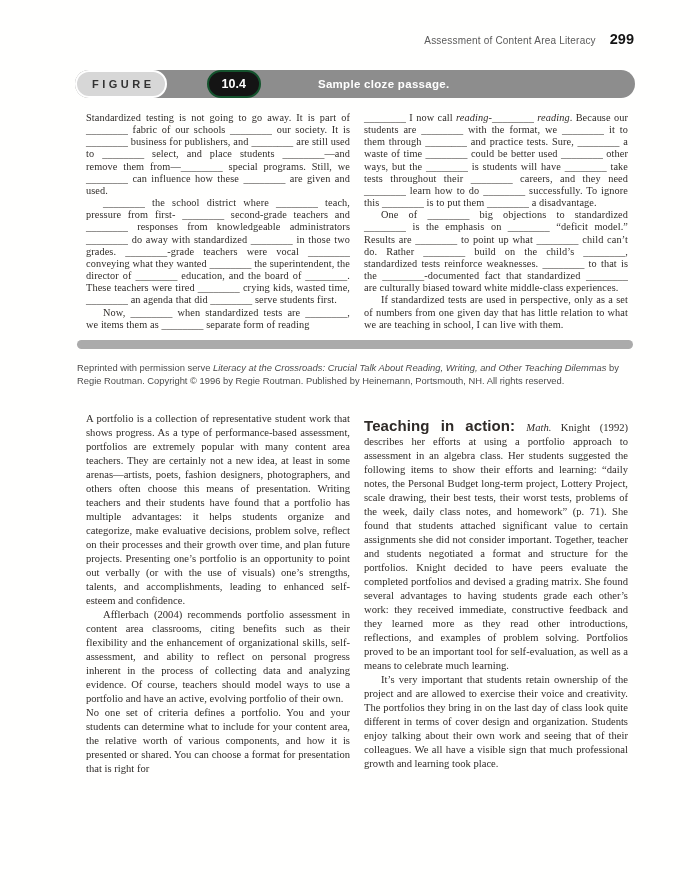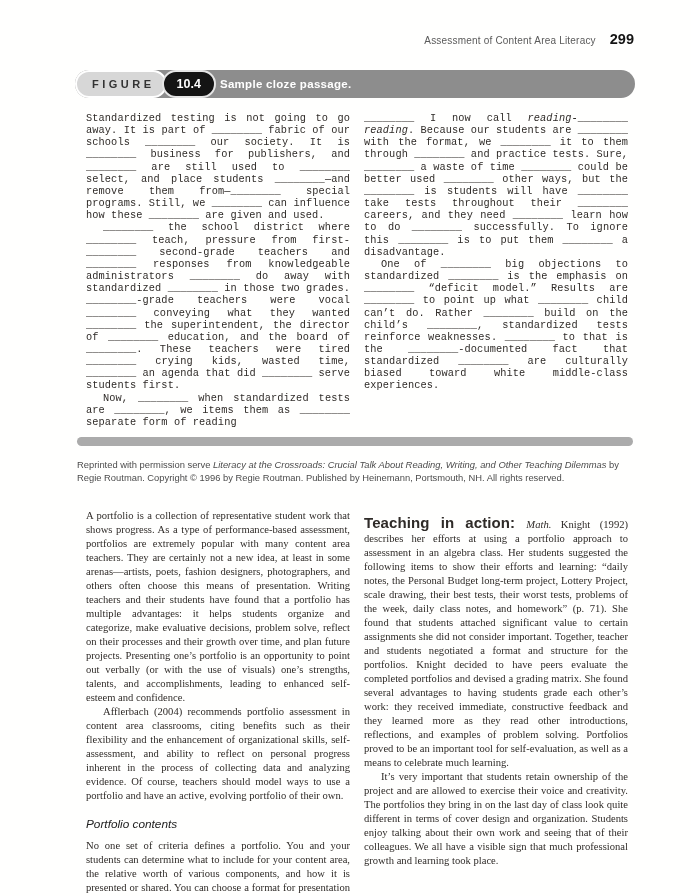--- a/index.html
+++ b/index.html
@@ -25,68 +25,68 @@
 
   
   .figure-banner {
     margin: 22px 56px 0 75px;
     height: 28px;
     background: #8d8d8d;
     border-radius: 14px;
     display: flex;
     align-items: center;
     font-family: "Liberation Sans", sans-serif;
+    gap: 45px;
   }
   .figure-pill {
     height: 28px;
     background: #d7d7d7;
     border: 2px solid #ffffff;
     border-radius: 14px;
     padding: 0 10px 0 15px;
     line-height: 24px;
     font-size: 11px;
     font-weight: 700;
     letter-spacing: 3.5px;
     color: #333333;
     flex: 0 0 auto;
   }
   .number-pill {
     height: 28px;
     background: #141414;
-    border: 2px solid #e5e5e5;
+    border: 2px solid #14532d;
     border-radius: 14px;
     padding: 0 13px;
     margin-left: -5px;
     line-height: 24px;
     font-size: 12.5px;
     font-weight: 700;
     color: #ffffff;
     flex: 0 0 auto;
   }
   .figure-title {
-    margin-left: 4px;
+    margin-left: 12px;
     color: #ffffff;
     font-size: 11.5px;
     font-weight: 700;
     letter-spacing: 0.3px;
     text-align: center;
   }
 
   
   .two-col { display: flex; gap: 14px; }
   .col { flex: 1 1 0; min-width: 0; }
 
   .figure-text { margin: 14px 63px 0 86px; }
   p { margin: 0; }
   .cloze {
     font-size: 10.3px;
     line-height: 12.15px;
     text-align: justify;
     letter-spacing: 0.1px;
-    font-family: Liberation Mono, monospace;
   }
   .indent { text-indent: 17px; }
 
   .figure-endbar {
     margin: 9px 58px 0 77px;
     height: 9px;
     background: #ababab;
     border-radius: 5px;
   }
 
@@ -141,32 +141,32 @@
 
   <div class="figure-text two-col">
     <div class="col">
       <p class="cloze"><span>Standardized testing is not going to go away. It is part of ________ fabric of our schools ________ our society. It is ________ business for publishers, and ________ are still used to ________ select, and place students ________—and remove them from—________ special programs. Still, we ________ can influence how these ________ are given and used.</span></p>
       <p class="cloze indent"><span>________ the school district where ________ teach, pressure from first- ________ second-grade teachers and ________ responses from knowledgeable administrators ________ do away with standardized ________ in those two grades. ________-grade teachers were vocal ________ conveying what they wanted ________ the superintendent, the director of ________ education, and the board of ________. These teachers were tired ________ crying kids, wasted time, ________ an agenda that did ________ serve students first.</span></p>
       <p class="cloze indent"><span>Now, ________ when standardized tests are ________, we items them as ________ separate form of reading</span></p>
     </div>
     <div class="col">
       <p class="cloze"><span>________ I now call </span><span class="seg-i">reading-</span><span>________ </span><span class="seg-i">reading</span><span>. Because our students are ________ with the format, we ________ it to them through ________ and practice tests. Sure, ________ a waste of time ________ could be better used ________ other ways, but the ________ is students will have ________ take tests throughout their ________ careers, and they need ________ learn how to do ________ successfully. To ignore this ________ is to put them ________ a disadvantage.</span></p>
       <p class="cloze indent"><span>One of ________ big objections to standardized ________ is the emphasis on ________ “deficit model.” Results are ________ to point up what ________ child can’t do. Rather ________ build on the child’s ________, standardized tests reinforce weaknesses. ________ to that is the ________-documented fact that standardized ________ are culturally biased toward white middle-class experiences.</span></p>
+      <p class="cloze indent"><span>If standardized tests are used in perspective, only as a set of numbers from one given day that has little relation to what we are teaching in school, I can live with them.</span></p>
     </div>
   </div>
 
   <div class="figure-endbar"></div>
 
   <p class="credit"><span>Reprinted with permission serve </span><span class="seg-i">Literacy at the Crossroads: Crucial Talk About Reading, Writing, and Other Teaching Dilemmas</span><span> by Regie Routman. Copyright © 1996 by Regie Routman. Published by Heinemann, Portsmouth, NH. All rights reserved.</span></p>
 
   <div class="body-text two-col">
     <div class="col">
       <p class="body-p"><span>A portfolio is a collection of representative student work that shows progress. As a type of performance-based assessment, portfolios are extremely popular with many content area teachers. They are certainly not a new idea, at least in some arenas—artists, poets, fashion designers, photographers, and others often choose this means of presentation. Writing teachers and their students have found that a portfolio has multiple advantages: it helps students organize and categorize, make evaluative decisions, problem solve, reflect on their processes and their growth over time, and plan future projects. Presenting one’s portfolio is an opportunity to point out verbally (or with the use of visuals) one’s strengths, talents, and accomplishments, leading to enhanced self-esteem and confidence.</span></p>
       <p class="body-p indent"><span>Afflerbach (2004) recommends portfolio assessment in content area classrooms, citing benefits such as their flexibility and the enhancement of organizational skills, self-assessment, and ability to reflect on personal progress inherent in the process of collecting data and analyzing evidence. Of course, teachers should model ways to use a portfolio and have an active, evolving portfolio of their own.</span></p>
-      <h3 class="subheading">Portfolio contents</h3>
       <p class="body-p"><span>No one set of criteria defines a portfolio. You and your students can determine what to include for your content area, the relative worth of various components, and how it is presented or shared. You can choose a format for presentation that is right for</span></p>
     </div>
     <div class="col">
       <p class="body-p spaced"><span class="seg-bs">Teaching in action: </span><span class="seg-i">Math.</span><span> Knight (1992) describes her efforts at using a portfolio approach to assessment in an algebra class. Her students suggested the following items to show their efforts and learning: “daily notes, the Personal Budget long-term project, Lottery Project, scale drawing, their best tests, their worst tests, problems of the week, daily class notes, and homework” (p. 71). She found that students attached significant value to certain assignments she did not consider important. Together, teacher and students negotiated a format and structure for the portfolios. Knight decided to have peers evaluate the completed portfolios and devised a grading matrix. She found several advantages to having students grade each other’s work: they received immediate, constructive feedback and they learned more as they read other introductions, reflections, and examples of problem solving. Portfolios proved to be an important tool for self-evaluation, as well as a means to celebrate much learning.</span></p>
       <p class="body-p indent"><span>It’s very important that students retain ownership of the project and are allowed to exercise their voice and creativity. The portfolios they bring in on the last day of class look quite different in terms of cover design and organization. Students enjoy talking about their own work and seeing that of their colleagues. We all have a visible sign that much professional growth and learning took place.</span></p>
     </div>
   </div>
 
 </div>
 

